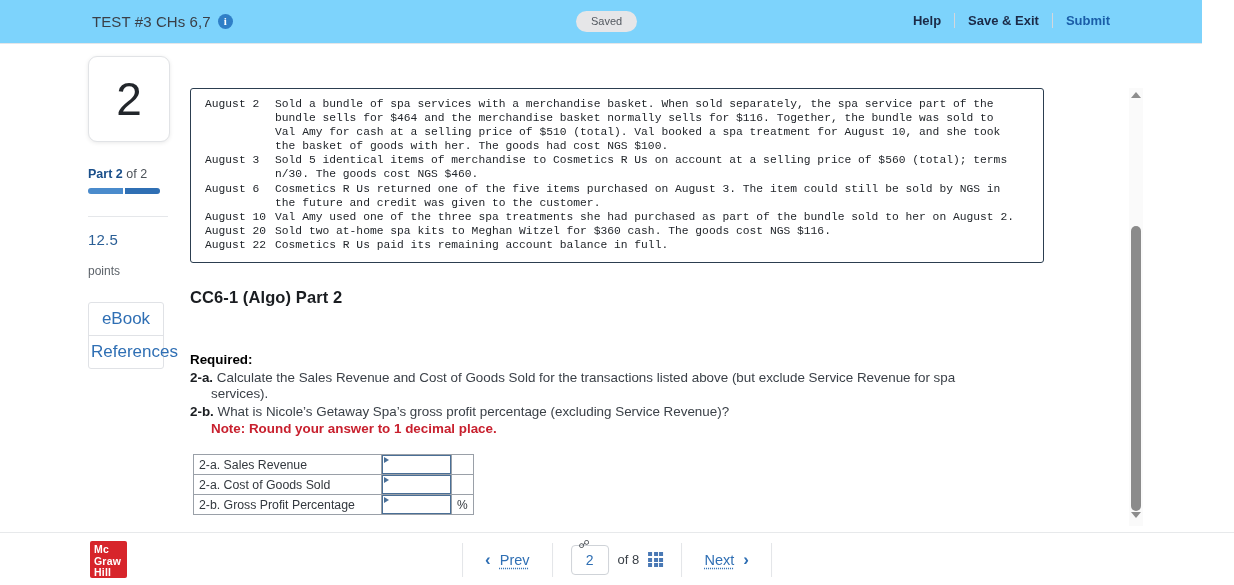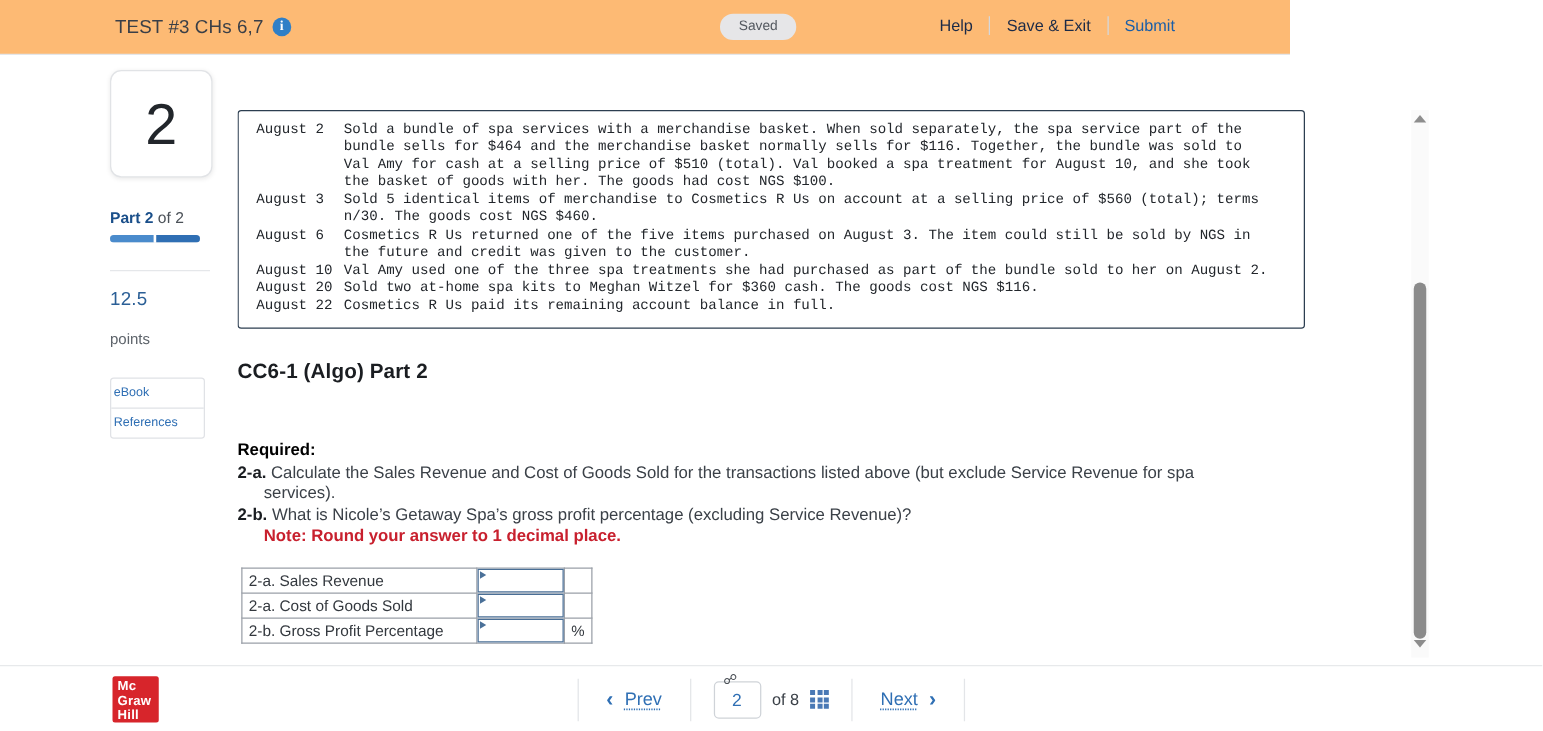--- a/index.html
+++ b/index.html
@@ -8,22 +8,22 @@
     margin: 0; padding: 0;
     width: 1234px; height: 585px;
     background: #ffffff;
     font-family: "Liberation Sans", sans-serif;
     overflow: hidden;
   }
   #app { position: relative; width: 1234px; height: 585px; background:#fff; }
 
   
   .topbar {
-    position: absolute; left:0; top:0; width:1032px; height:44px;
-    background:#fdba74; border-bottom:1px solid #e4e6e9;
+    position: absolute; left:0; top:0; width:1202px; height:44px;
+    background:#7dd3fc; border-bottom:1px solid #e4e6e9;
     display:flex; align-items:center;
   }
   .topbar-title {
     position:absolute; left:92px; top:13px;
     font-size:15px; color:#3a3f47; letter-spacing:.1px;
     display:flex; align-items:center; gap:7px;
   }
   .info-icon {
     width:15px; height:15px; border-radius:50%;
     background:#2f7fc7; color:#fff; font-size:11px; font-weight:bold;
@@ -32,21 +32,21 @@
     line-height:1;
   }
   .saved-chip {
     position:absolute; left:576px; top:11px;
     background:#e6e6e8; color:#53585f;
     font-size:11px; border-radius:11px;
     padding:4px 15px 5px;
   }
   .topbar-actions {
     position:absolute; right:92px; top:13px;
-    display:flex; align-items:flex-start; font-size:13px; font-weight:normal;
+    display:flex; align-items:flex-start; font-size:13px; font-weight:bold;
   }
   .topbar-actions .act { color:#1b2a47; padding:0 13px; cursor:pointer; white-space:nowrap; }
   .topbar-actions .act.submit { color:#1a5ea8; padding-right:0; }
   .topbar-actions .sep { width:1px; height:15px; background:#d4d7dc; }
 
   
   .check-btn {
     position:absolute; right:100px; top:54px;
     background:#3077c0; color:#fff; border:none; border-radius:3px;
     font-size:13px; font-weight:bold; font-family:"Liberation Sans", sans-serif;
@@ -71,21 +71,21 @@
   }
   .progress-seg { height:100%; background:#3278bd; }
   .progress-seg.a { width:48%; background:#4a8bcc; }
   .progress-seg.gap { width:4%; background:#ffffff; }
   .progress-seg.b { width:48%; background:#2f6fb4; }
   .rail-divider { margin-top:22px; width:80px; height:1px; background:#e5e7ea; }
   .points-val { margin-top:14px; font-size:15px; color:#2b5f96; letter-spacing:.2px; }
   .points-unit { font-size:12px; color:#5d636a; margin-top:16px; }
   .rail-btns { margin-top:24px; width:76px; border:1px solid #e0e2e6; border-radius:3px; background:#fff; }
   .rail-btn {
-    font-size:10px; color:#2f6fb4; padding:6px 2px; cursor:pointer;
+    font-size:17px; color:#2f6fb4; text-align:center; padding:6px 2px; cursor:pointer;
   }
   .rail-btn + .rail-btn { border-top:1px solid #e0e2e6; }
 
   
   .content { position:absolute; left:190px; top:56px; width:938px; height:470px; overflow:hidden; }
 
   .txn-box {
     position:absolute; left:0; top:32px; width:854px;
     border:1.5px solid #2c3e50; border-radius:3px;
     padding:8px 10px 10px 14px; background:#fff;

